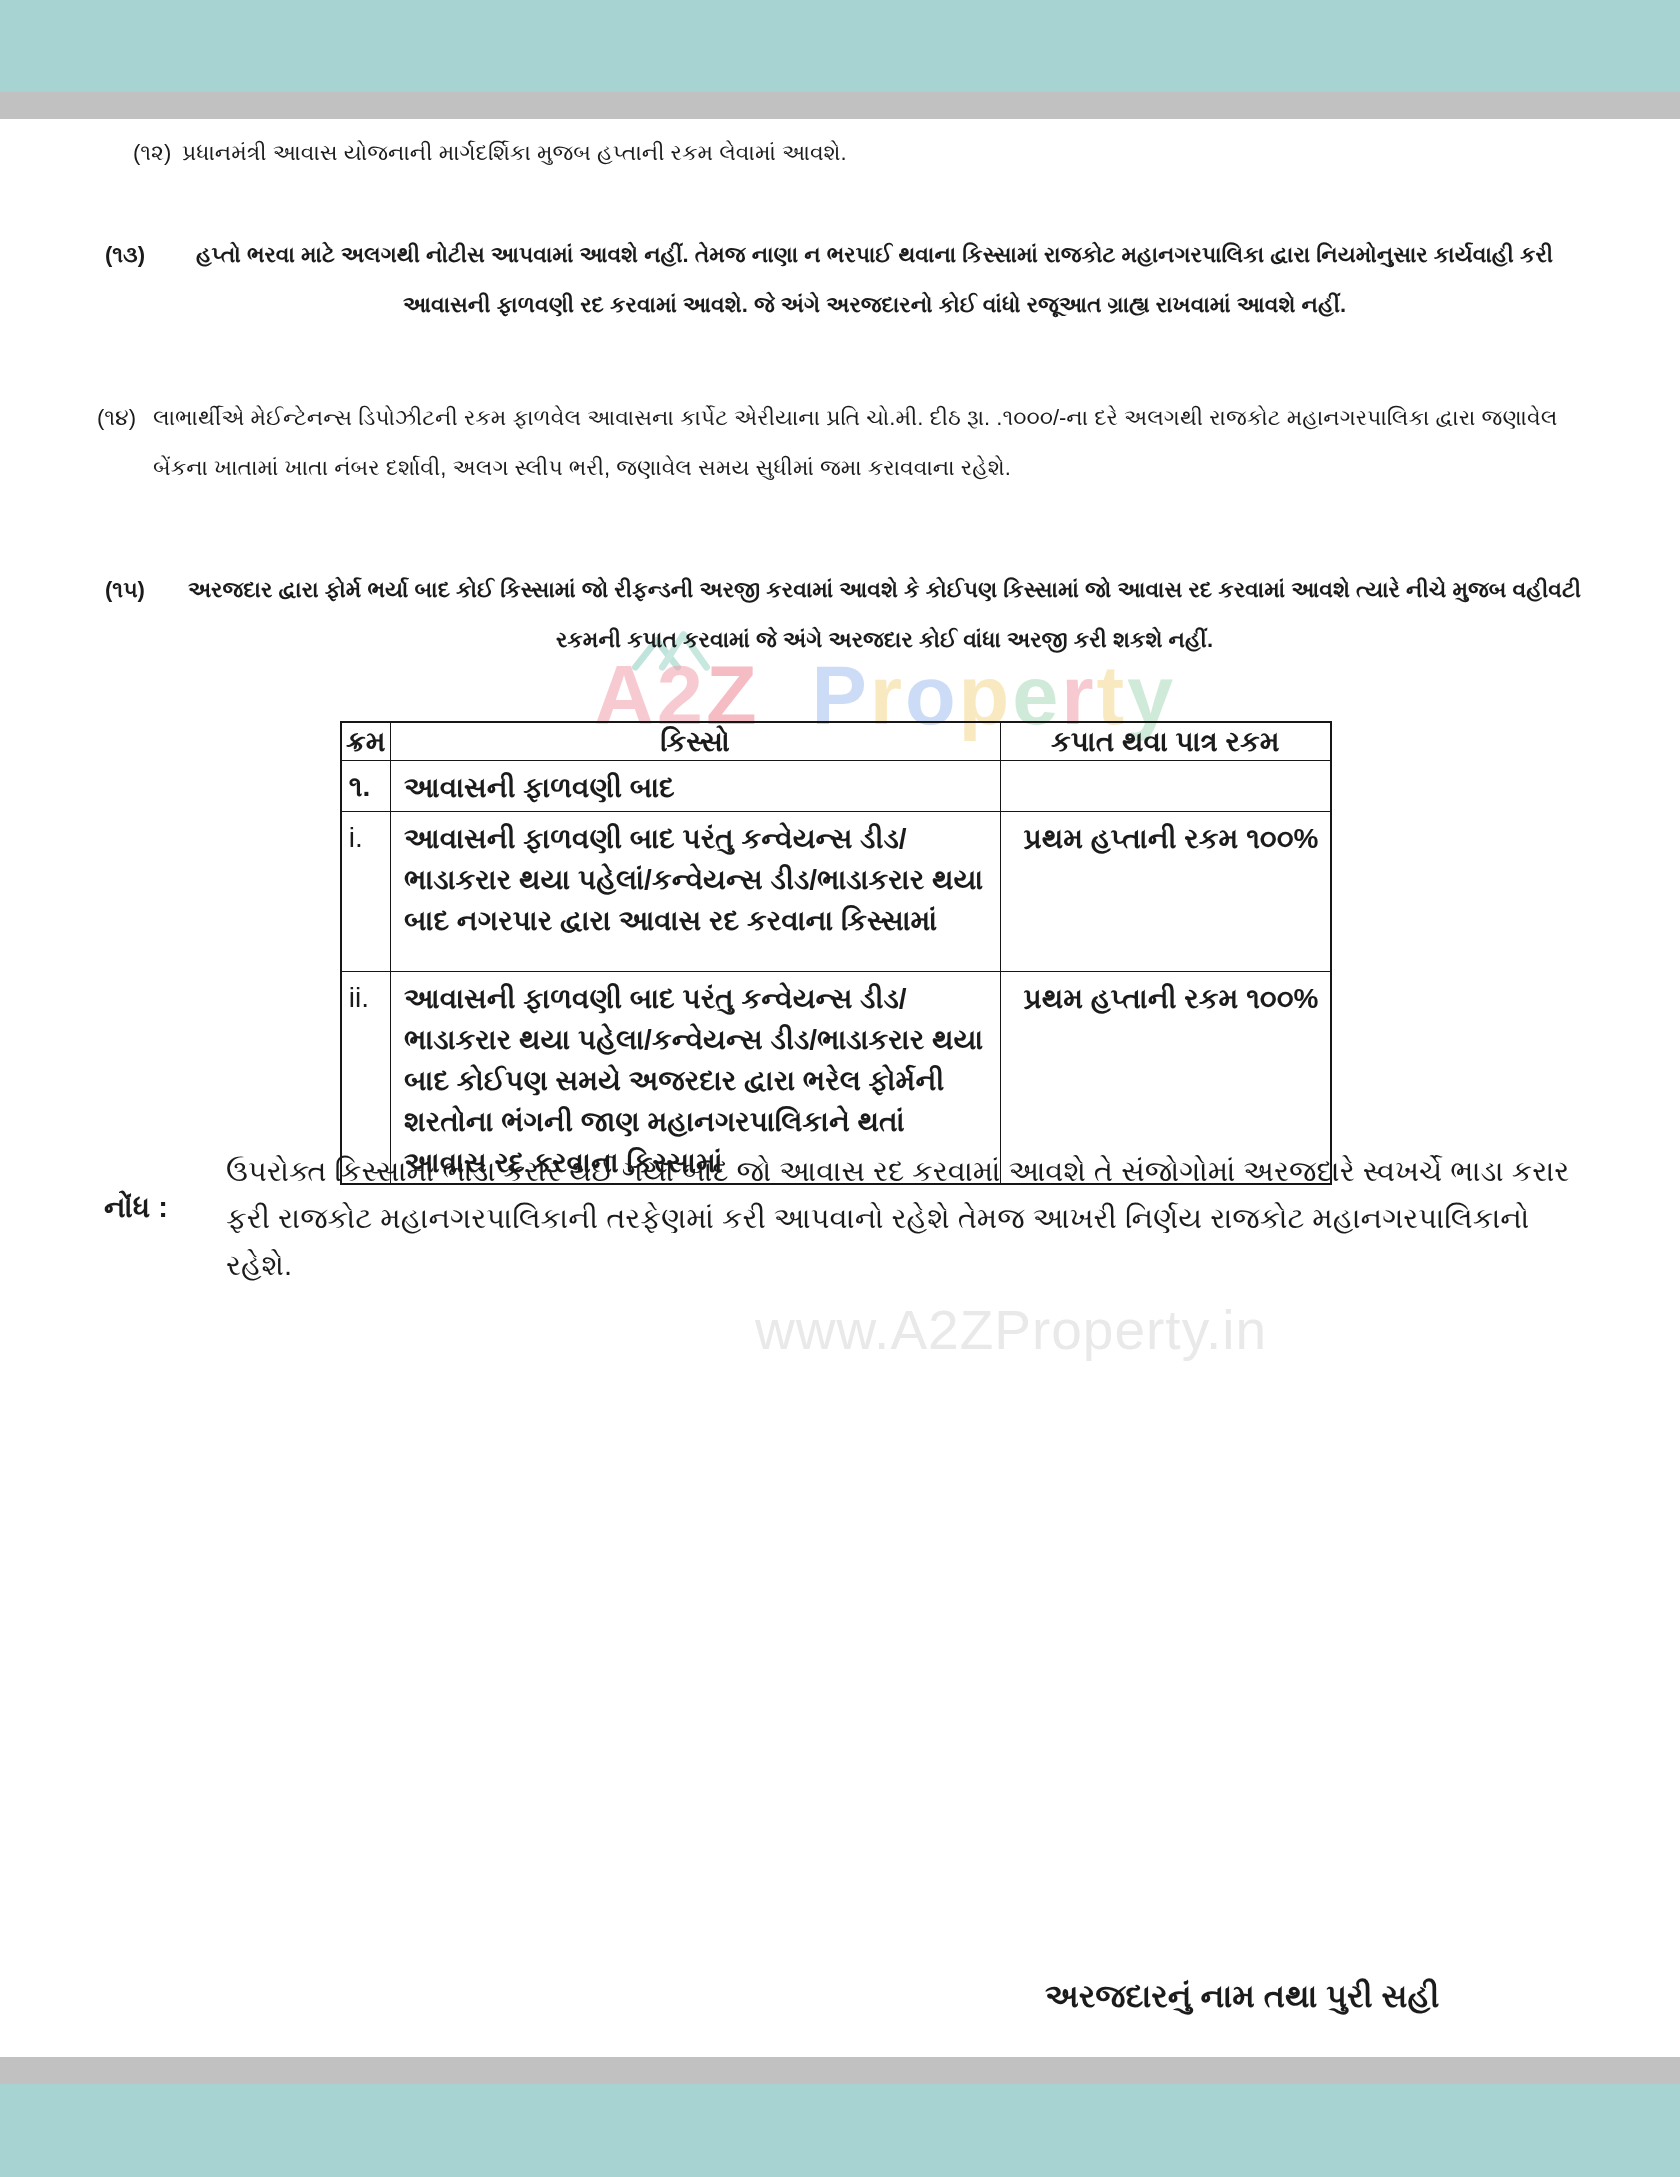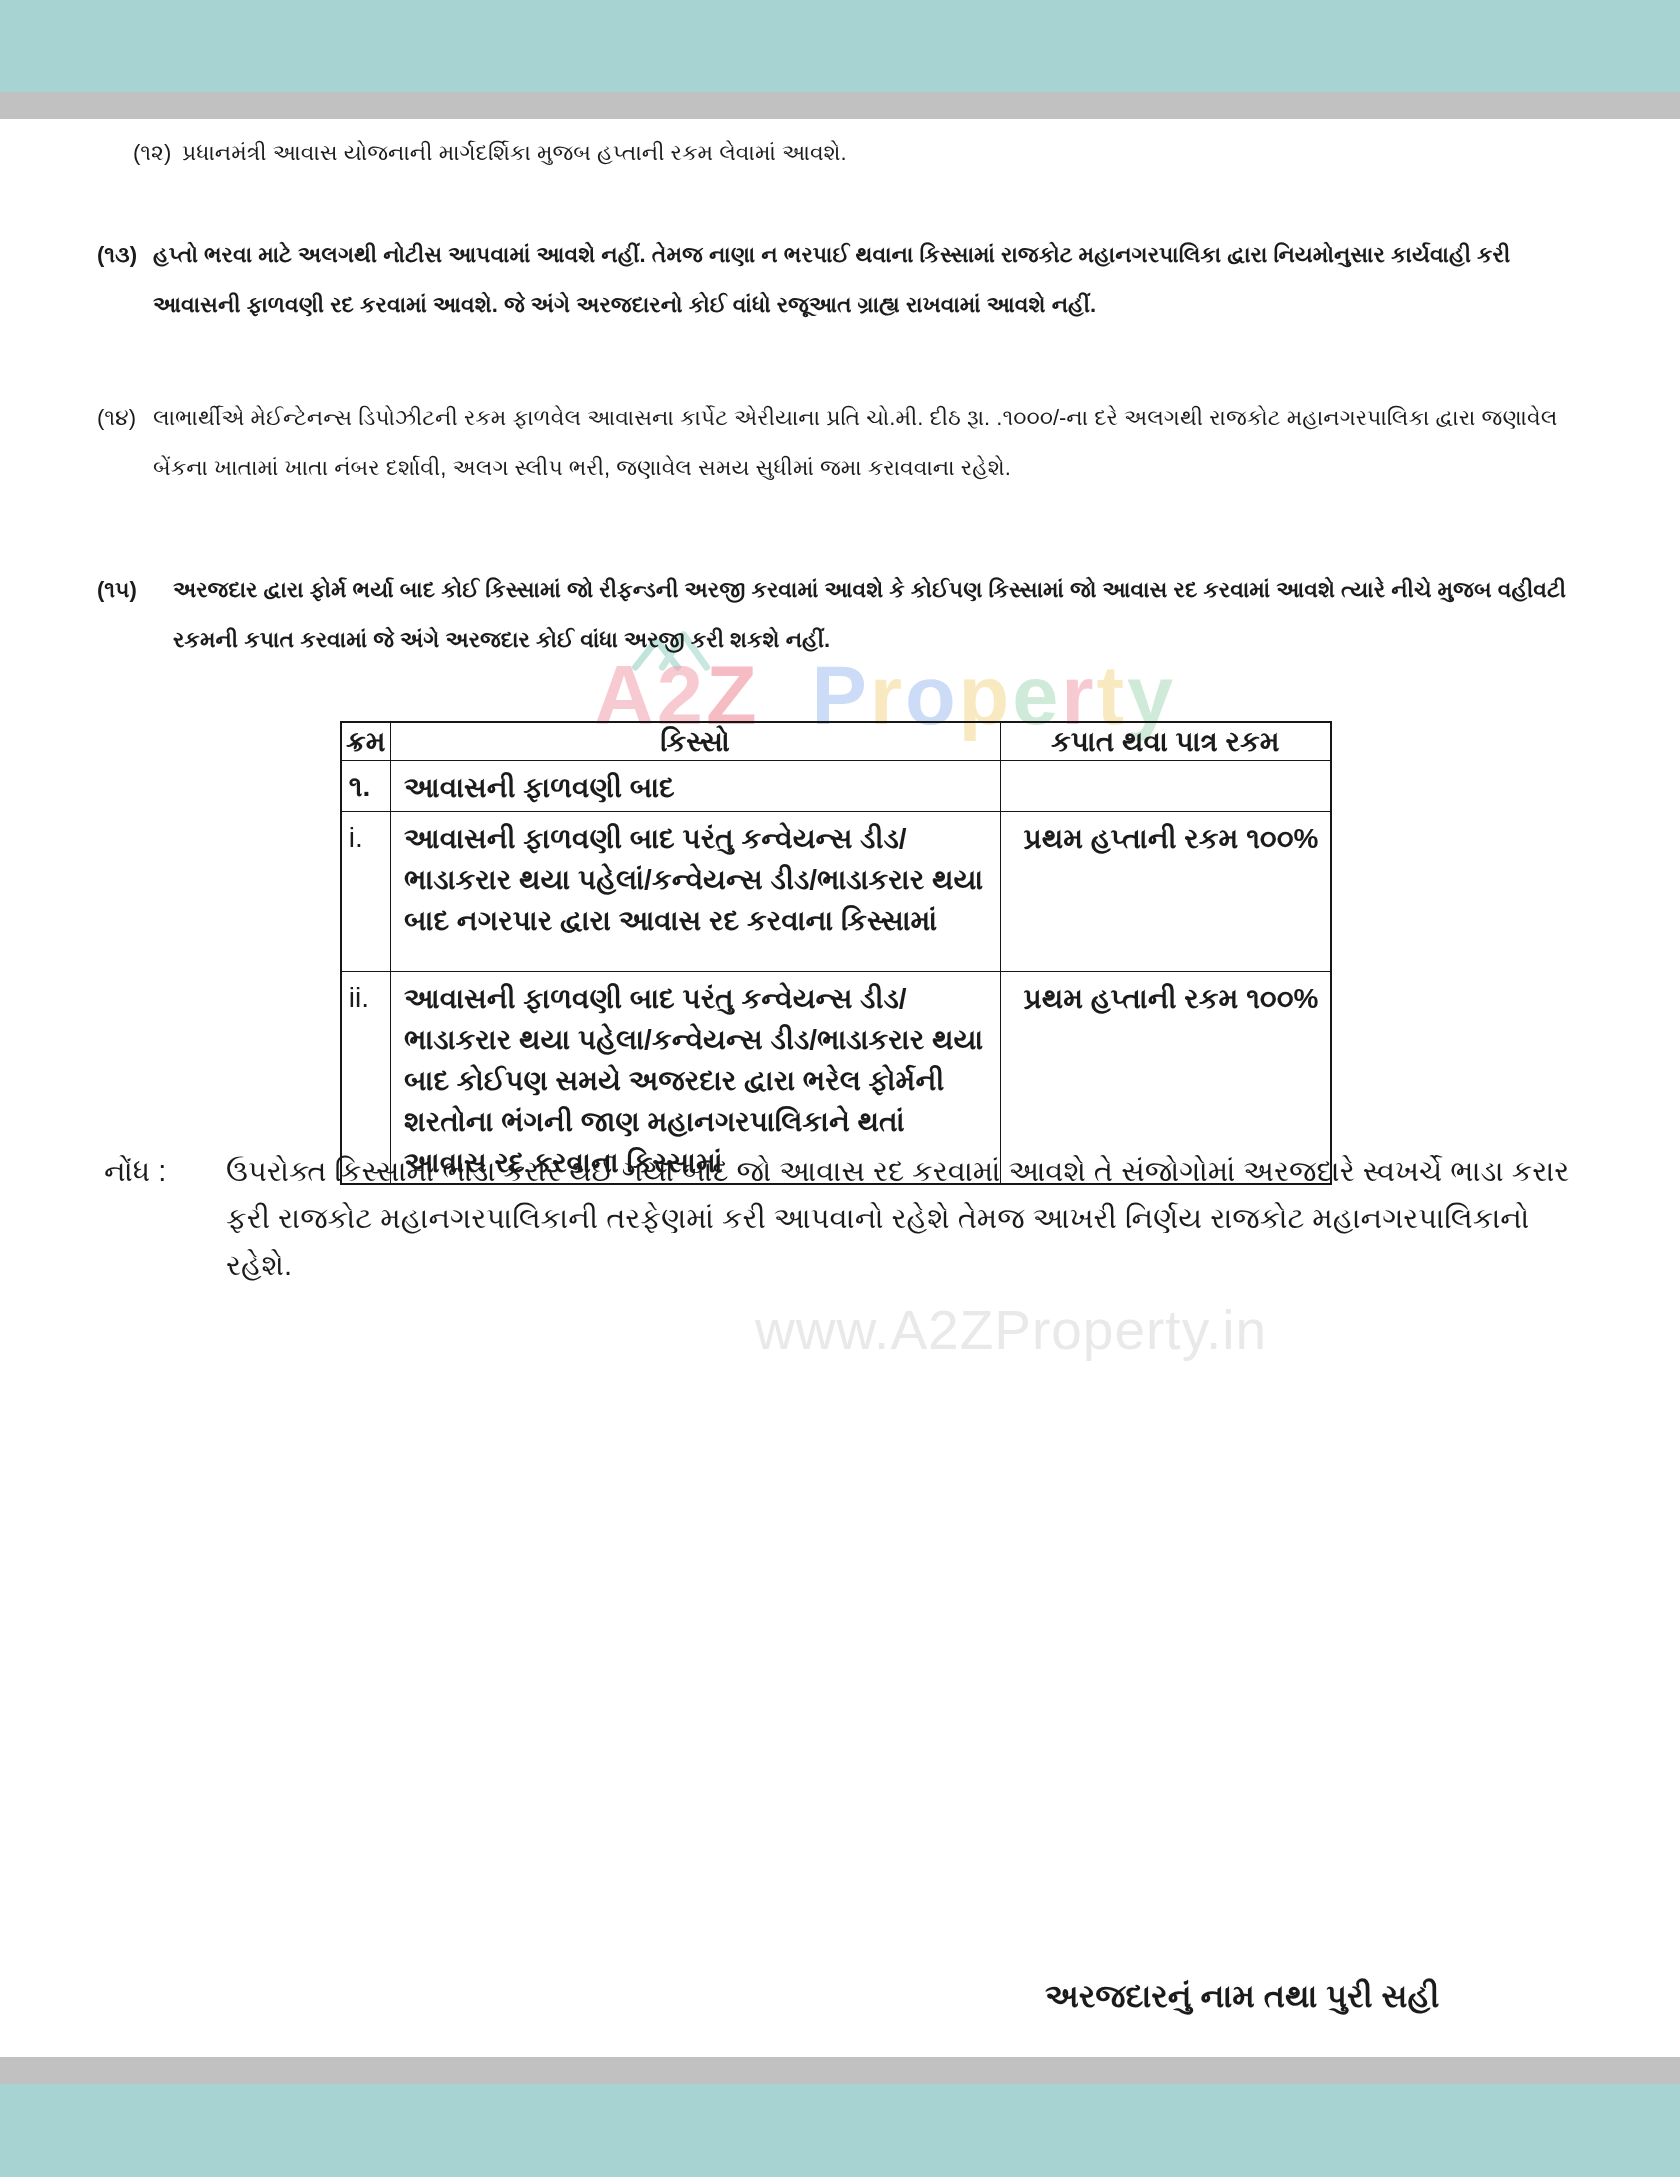--- a/index.html
+++ b/index.html
@@ -12,21 +12,21 @@
   .bar.teal-top   { top:0;     height:92px;  background:#a7d4d2; }
   .bar.gray-top   { top:92px;  height:27px;  background:#c1c1c1; }
   .bar.gray-bottom{ top:2057px;height:27px;  background:#c1c1c1; }
   .bar.teal-bottom{ top:2084px;height:93px;  background:#a7d4d2; }
 
   .content { position:absolute; inset:0; z-index:2; }
 
   .para { position:absolute; display:flex; font-size:22px; line-height:50px; }
   .para .num { flex:none; }
   .para .ptext { flex:1; white-space:pre-line; }
-  .para.bold { font-weight:bold; }
+  .para.bold { font-weight:bold;text-align:center; }
 
   .clause-12 { left:133px; top:128px; width:1456px; }
   .clause-12 .num { width:49px; }
   .clause-13 { left:97px; top:230px; width:1499px; }
   .clause-14 { left:97px; top:393px; width:1499px; }
   .clause-15 { left:97px; top:565px; width:1499px;gap:20px; }
   .clause-13 .num, .clause-14 .num, .clause-15 .num { width:56px; }
 
   table.ded-table {
     position:absolute; left:340px; top:721px; width:991px;
@@ -45,21 +45,21 @@
   tr.r1 { height:51px; }
   tr.ri { height:160px; }
   tr.rii { height:167px; }
   td.cell-num { padding:4.9px 3.9px 0 6.8px; font-weight:normal; }
   tr.r1 td.cell-num { font-weight:bold; }
   td.cell-case { padding:5.8px 11.6px 0 13.6px; }
   td.cell-ded { padding:5.8px 7.8px 0 23px; }
 
   .note-block { position:absolute; left:104px; top:1148px; width:1478px;
     display:flex; font-size:29px; line-height:47px; }
-  .note-block .nlabel { flex:none; width:74px; font-weight:normal; }
+  .note-block .nlabel { flex:none; width:74px; font-weight:bold;margin-top:36px; }
   .note-block .ntext { flex:1;margin-left:48px; }
 
   .signature { position:absolute; left:1045px; top:1978px;
     font-size:32px; font-weight:bold; }
 
   .wm-brand { position:absolute; left:594px; top:648px; z-index:1;
     font-size:83px; font-weight:bold; letter-spacing:2.9px; opacity:0.55;
     white-space:nowrap; }
   .wm-house { position:absolute; left:629px; top:621px; z-index:1; opacity:0.55; }
   .wm-url { position:absolute; left:755px; top:1298px; z-index:1;

